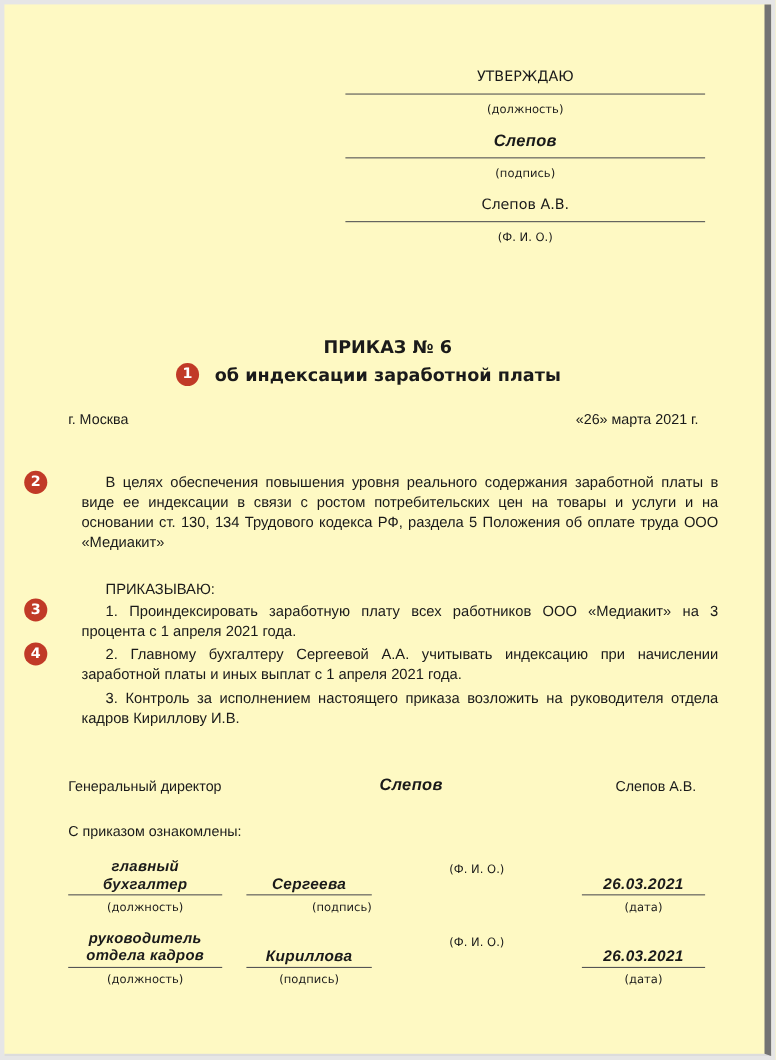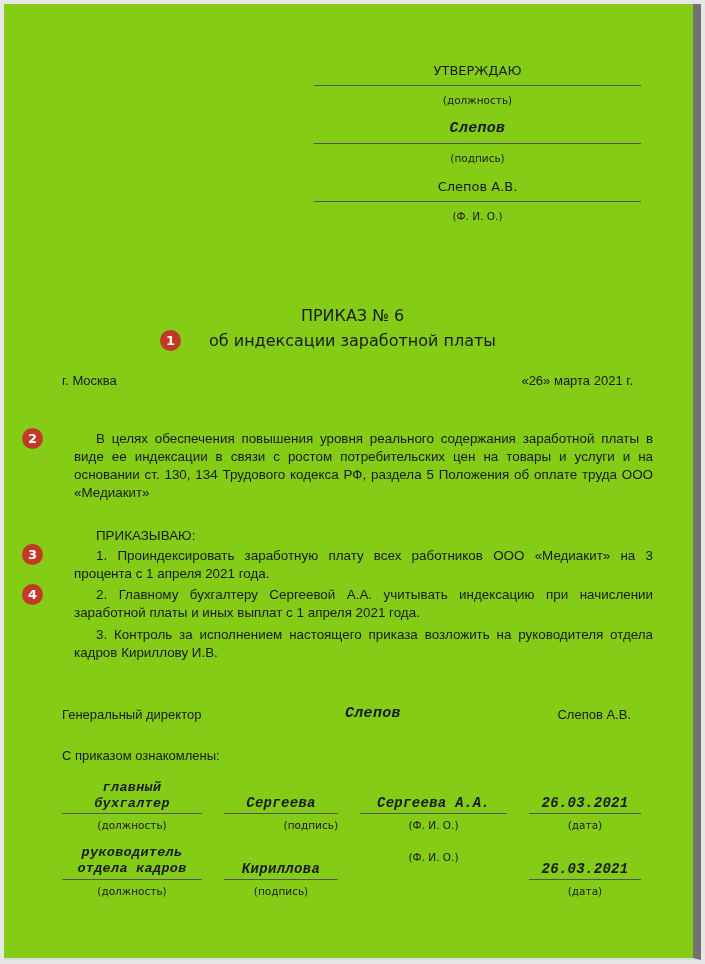--- a/index.html
+++ b/index.html
@@ -8,43 +8,43 @@
       background: #e6e6e6;
       position: relative;
       overflow: hidden;
       font-family: "DejaVu Sans", sans-serif;
       color: #1a1a1a;
     }
     .page {
       position: absolute;
       left: 4px; top: 4px;
       width: 697px; height: 956px;
-      background: #84cc16;
-      border-right: 8px solid #737373;
+      background: #fef9c3;
+      border-right: 6px solid #737373;
       border-bottom: 2px solid #dcdcdc;
       box-sizing: border-box;
     }
     .abs { position: absolute; }
     .approve {
       position: absolute; left: 310px; top: 52px; width: 327px;
       text-align: center;
     }
     .approve .row { height: 29px; line-height: 29px; font-size: 13px; position: relative; }
     .approve .sub { height: 28px; line-height: 28px; font-size: 10.5px; }
     .approve .line { border-bottom: 1px solid #555; }
     .approve .line.thick { border-bottom: 2px solid #888; }
     .hand {
-      font-family: Liberation Mono, monospace;
+      font-family: Liberation Sans, sans-serif;
       font-style: italic;
       font-weight: bold;
       letter-spacing: 0.3px;
     }
     .title {
       position: absolute; left: 0; width: 697px; text-align: center;
-      font-weight: normal; font-size: 16px;
+      font-weight: bold; font-size: 16px;
     }
     .marker {
       position: absolute;
       width: 21px; height: 21px; border-radius: 50%;
       background: #c13a27;
       color: #fff; font-weight: bold; font-size: 13px;
       text-align: center; line-height: 21px;
       font-family: "DejaVu Sans", sans-serif;
     }
     .text13 { font-size: 13px; font-family: "Liberation Sans", sans-serif; }
@@ -112,21 +112,20 @@
       <span>главный</span>
       <span>бухгалтер</span>
     </div>
     <div class="cap">(должность)</div>
   </div>
   <div class="sigblock" style="left:220px; top:776px; width:114px;text-align:right;">
     <div class="val hand">Сергеева</div>
     <div class="cap">(подпись)</div>
   </div>
   <div class="sigblock" style="left:356px; top:776px; width:147px;">
-    <div class="val hand">Сергеева А.А.</div>
     <div class="cap">(Ф. И. О.)</div>
   </div>
   <div class="sigblock" style="left:525px; top:776px; width:112px;">
     <div class="val hand">26.03.2021</div>
     <div class="cap">(дата)</div>
   </div>
 
   <div class="sigblock" style="left:58px; top:842px; width:140px;">
     <div class="val hand" style="flex-direction:column; align-items:center; justify-content:flex-end; font-size:13.5px;">
       <span>руководитель</span>

